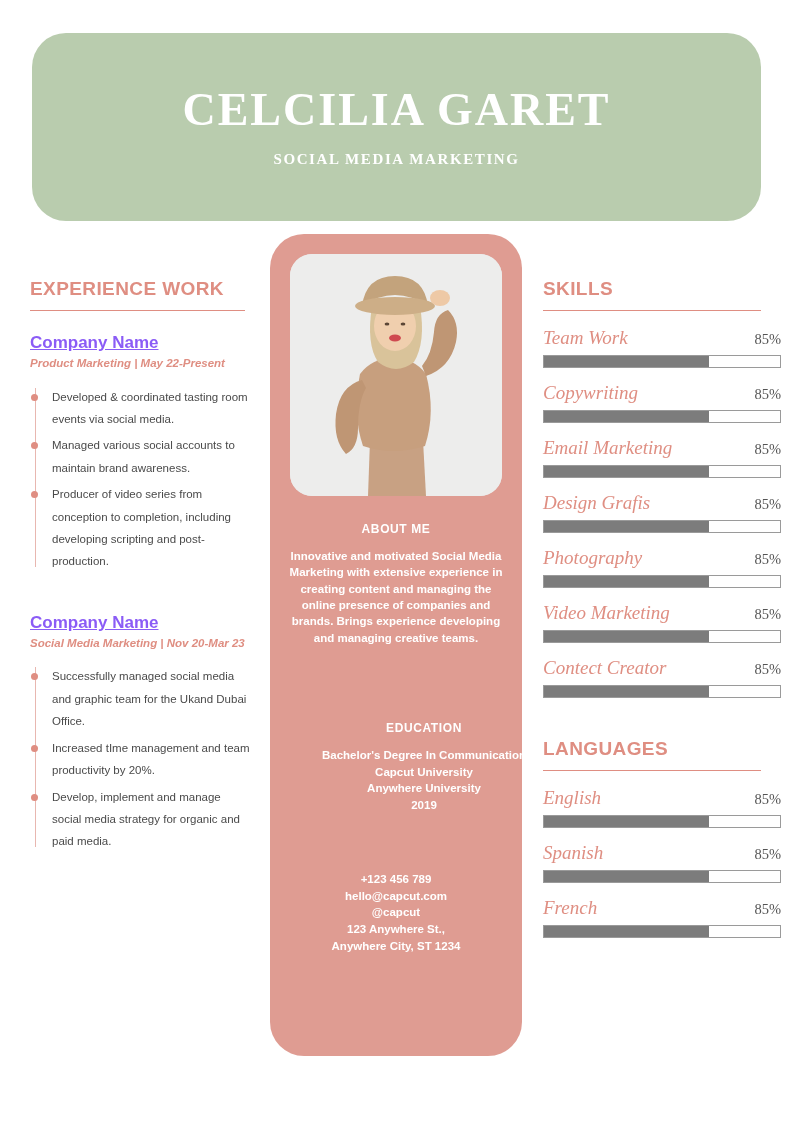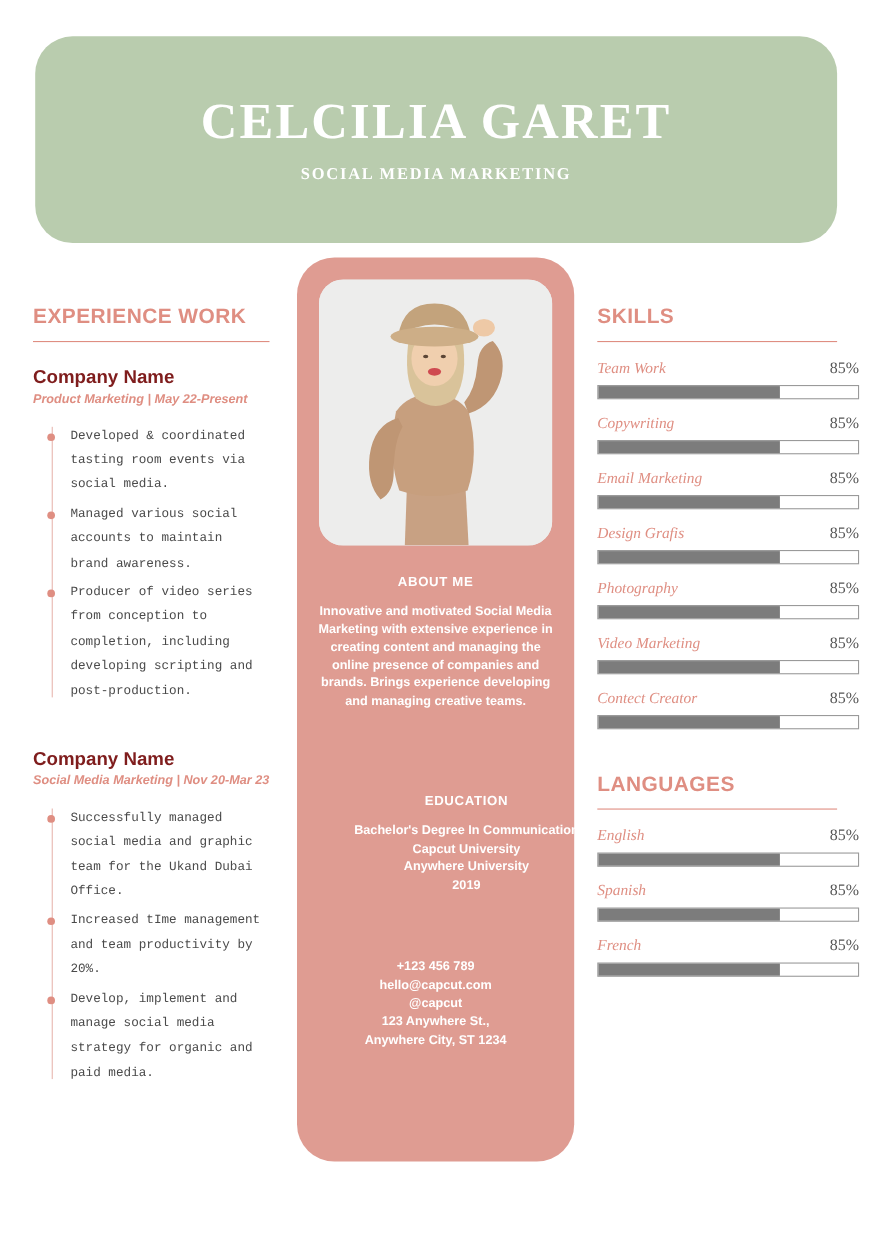--- a/index.html
+++ b/index.html
@@ -109,37 +109,37 @@
   .left-rule {
     height: 1px;
     background: #df8e82;
     width: 215px;
     margin-bottom: 22px;
   }
   .job { position: relative; margin-bottom: 8px; }
   .job-company {
     font-size: 17px;
     font-weight: bold;
-    color: #7f1d1d;
+    color: #8b5cf6;
     margin: 0 0 3px 0;
+    text-decoration: underline;
   }
   .job-meta {
     font-size: 11.5px;
     font-style: italic;
     font-weight: bold;
     color: #df8e82;
     margin: 0 0 14px 0;
     line-height: 1.35;
   }
   .bullets {
     position: relative;
     padding-left: 22px;
-    margin: 12px;
+    margin: 0;
     list-style: none;
-    font-family: Liberation Mono, monospace;
   }
   .bullets:before {
     content: "";
     position: absolute;
     left: 5px;
     top: 2px;
     bottom: 6px;
     width: 1px;
     background: #e8b7b0;
   }
@@ -184,21 +184,21 @@
   .skill { margin-bottom: 14px; }
   .skill-row {
     display: flex;
     justify-content: space-between;
     align-items: baseline;
     margin-bottom: 6px;
   }
   .skill-name {
     font-family: "Liberation Serif", serif;
     font-style: italic;
-    font-size: 14px;
+    font-size: 19px;
     color: #df8e82;
   }
   .skill-pct {
     font-family: "Liberation Serif", serif;
     font-size: 14.5px;
     color: #555555;
   }
   .bar {
     height: 13px;
     width: 238px;

